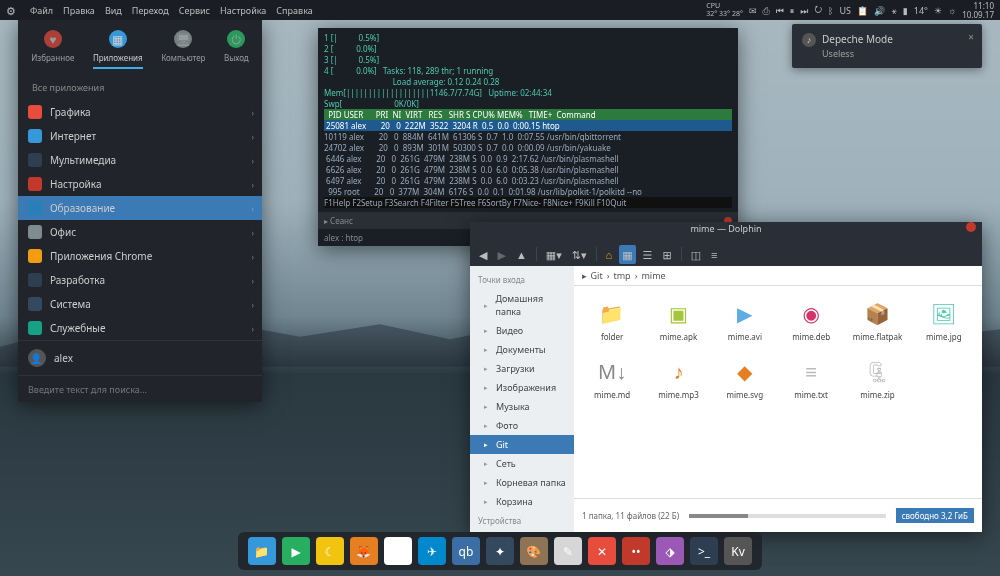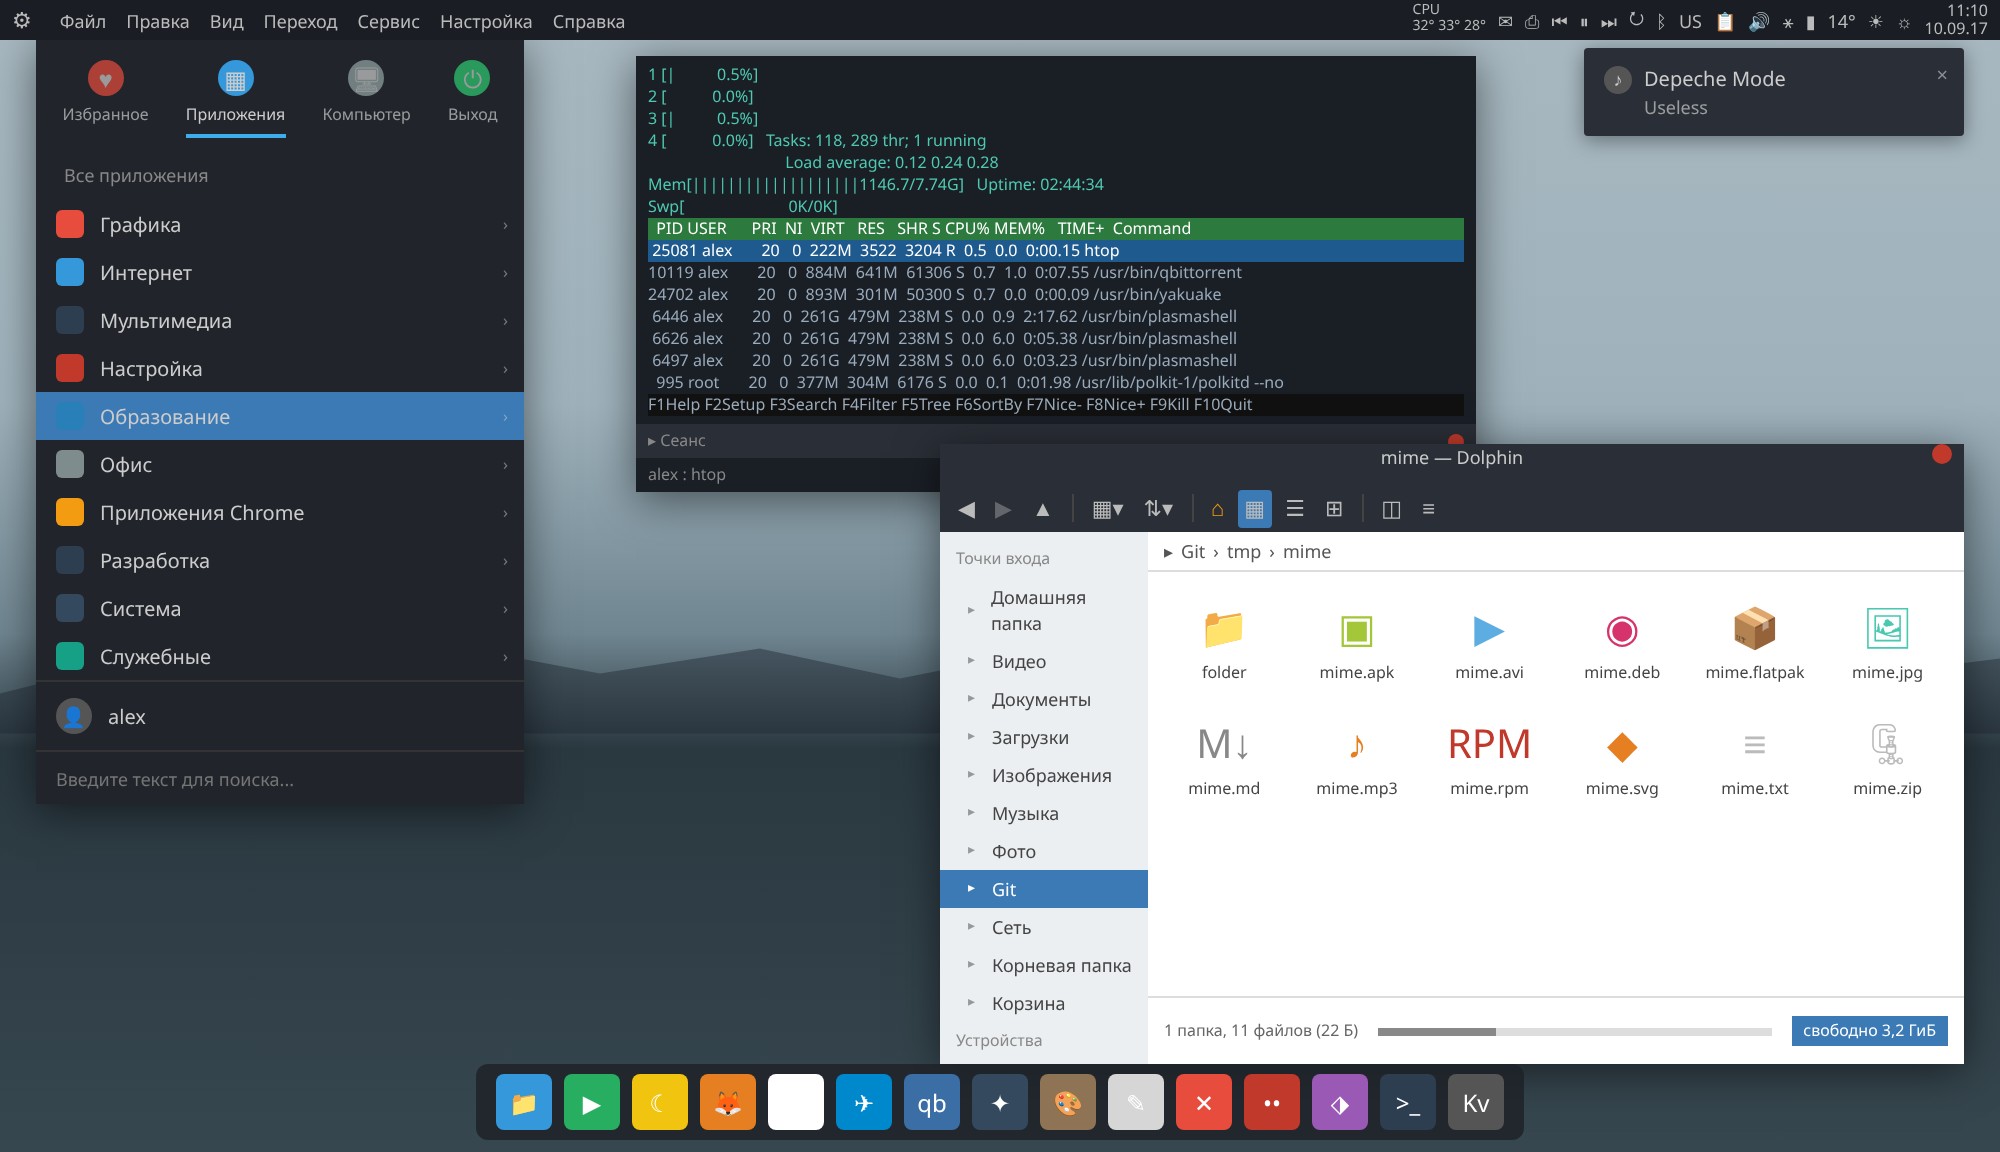--- a/index.html
+++ b/index.html
@@ -276,24 +276,20 @@
           </div>
           <div class="fitem">
             <div class="fic" style="color:#888">M↓</div>
             <span>mime.md</span>
           </div>
           <div class="fitem">
             <div class="fic" style="color:#e67e22">♪</div>
             <span>mime.mp3</span>
           </div>
           <div class="fitem">
-            <div class="fic" style="color:#c0392b">RPM</div>
-            <span>mime.rpm</span>
-          </div>
-          <div class="fitem">
             <div class="fic" style="color:#e67e22">◆</div>
             <span>mime.svg</span>
           </div>
           <div class="fitem">
             <div class="fic" style="color:#bbb">≡</div>
             <span>mime.txt</span>
           </div>
           <div class="fitem">
             <div class="fic" style="color:#bbb">🗜</div>
             <span>mime.zip</span>

